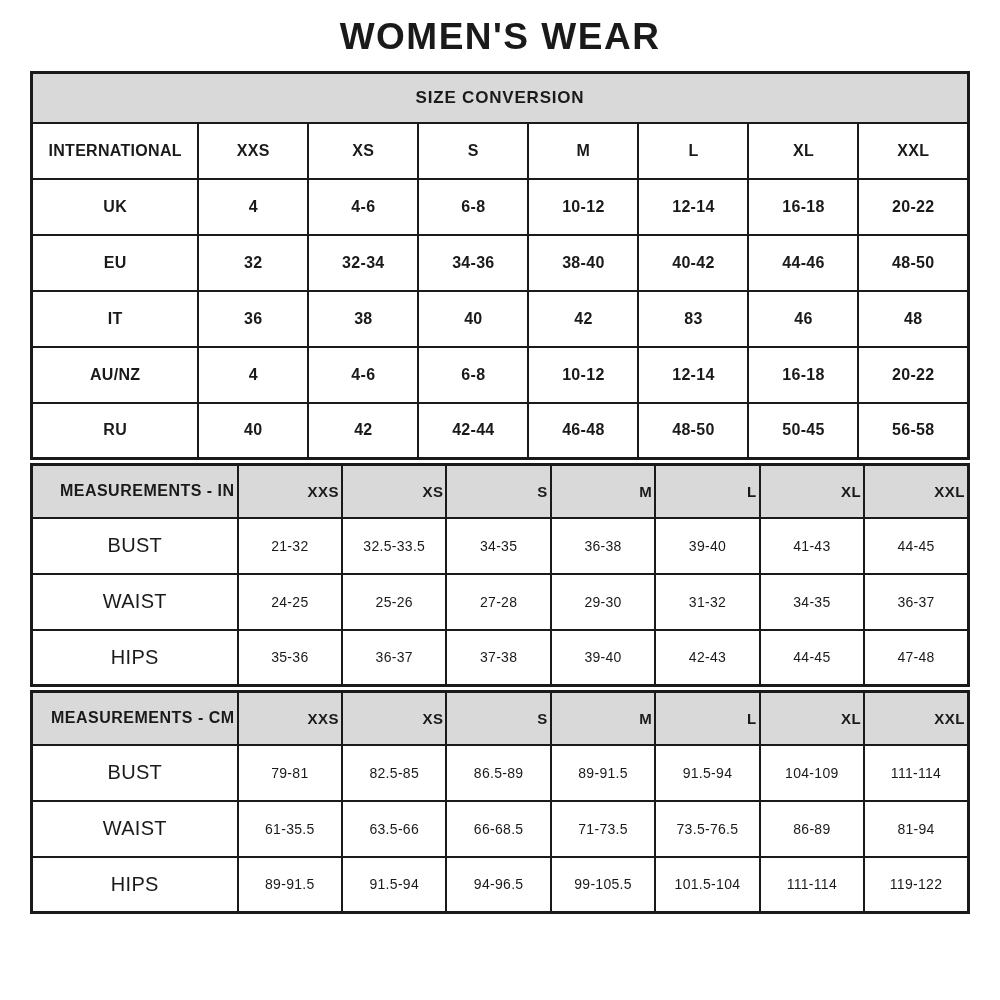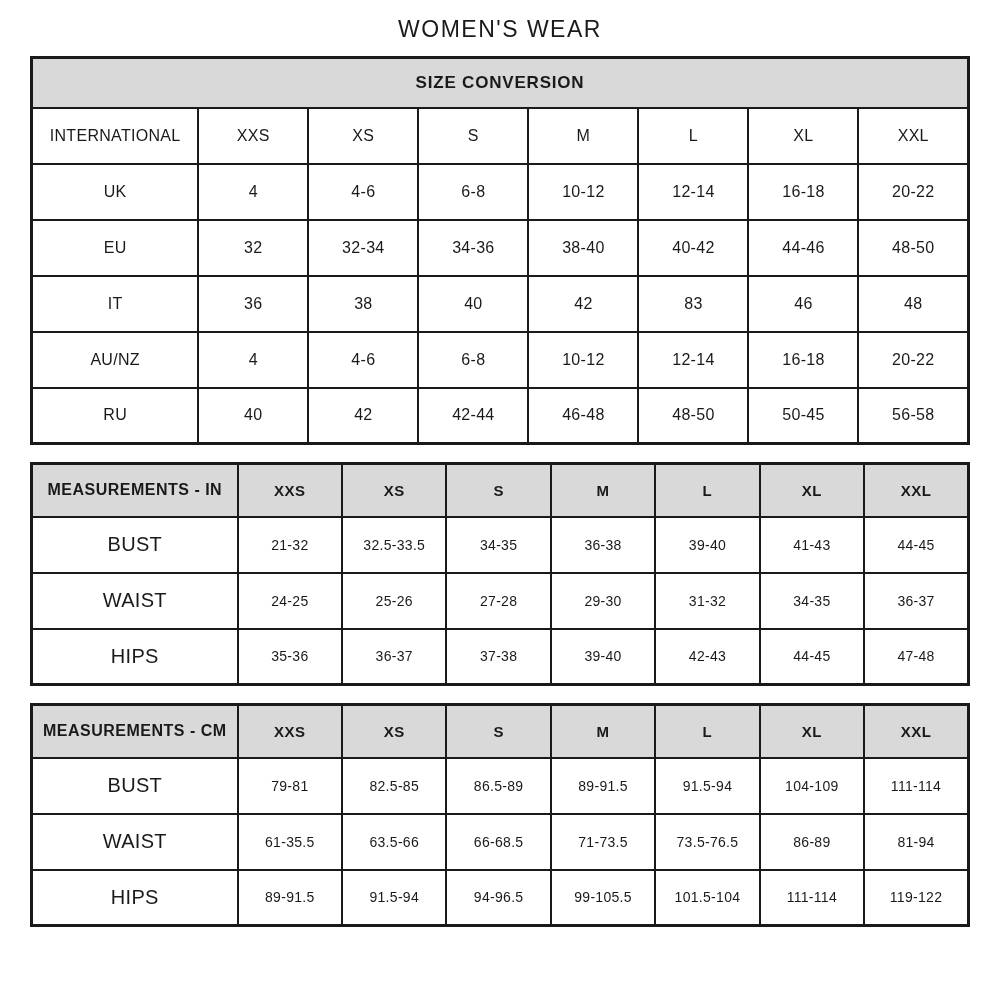--- a/index.html
+++ b/index.html
@@ -5,41 +5,41 @@
   :root { --header_bg:#d9d9d9; --border:#1a1a1a; --text:#1a1a1a; --bg:#ffffff; }
   * { box-sizing: border-box; }
   body {
     margin: 0; width: 1000px; height: 1000px;
     background: var(--bg); color: var(--text);
     font-family: "Liberation Sans", sans-serif;
   }
   .page { padding: 10px 30px 0 30px; }
   h1.title {
     margin: 6px 0 13px 0; text-align: center;
-    font-size: 23px; font-weight: 400; letter-spacing: 1.5px;
-  }
-  table { width: 100%; border-collapse: collapse; table-layout: fixed; margin-bottom: 17px; border: 3px solid var(--border); }
+    font-size: 37px; font-weight: 700; letter-spacing: 1.5px;
+  }
+  table { width: 100%; border-collapse: collapse; table-layout: fixed; margin-bottom: 3px; border: 3px solid var(--border); }
   td {
     border: 2px solid var(--border);
     text-align: center; vertical-align: middle;
     padding: 0 2px; letter-spacing: 0.3px;
     overflow: hidden; white-space: nowrap;
   }
   
-  .t1 td { height: 56px; font-size: 16px; }
+  .t1 td { height: 56px; font-size: 16px; font-weight: bold; }
   .t1 td.band {
     height: 50px; background: var(--header_bg);
     font-weight: 700; font-size: 17px; letter-spacing: 0.8px;
   }
   
   .t2 td { height: 56px; font-size: 14px; }
   .t2 td.lbl { font-size: 20px; }
   .t2 tr.ghead td {
     height: 53px; background: var(--header_bg);
-    font-weight: 700; font-size: 15px; letter-spacing: 0.5px;
+    font-weight: 700; font-size: 15px; letter-spacing: 0.5px; text-align: right;
   }
   .t2 tr.ghead td.lbl { font-size: 16px; }
 </style>
 </head>
 <body>
 
 <div class="page">
   <h1 class="title">WOMEN'S WEAR</h1>
 
   <table class="t1">

